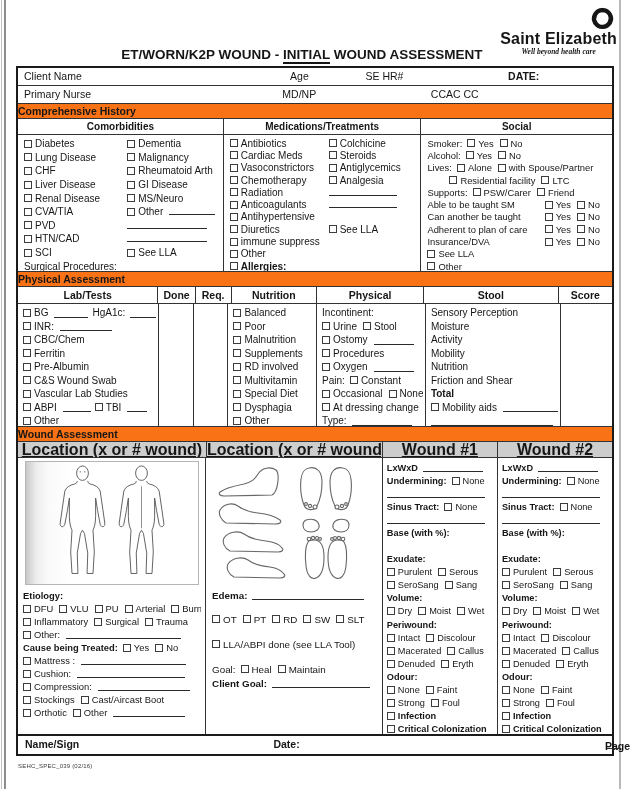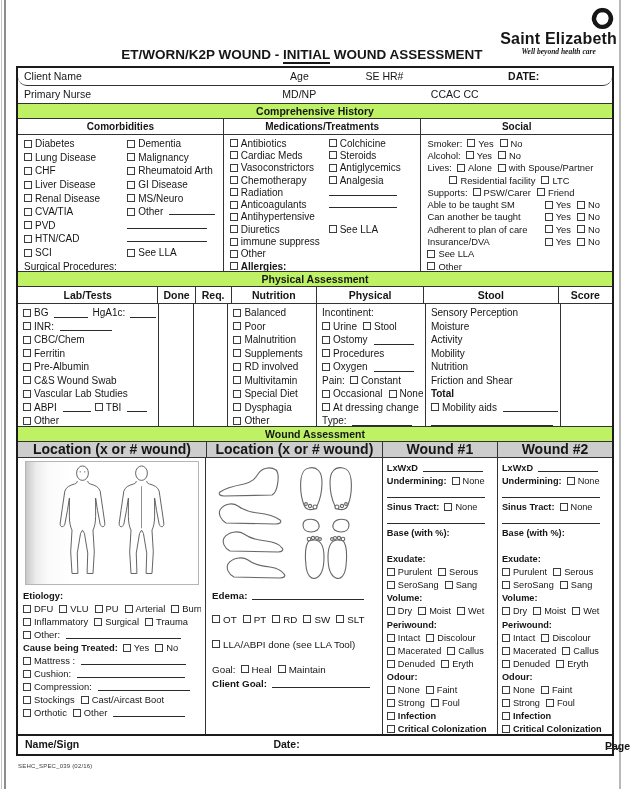--- a/index.html
+++ b/index.html
@@ -15,27 +15,27 @@
   .logo-name{font-size:16px;font-weight:600;letter-spacing:.2px;line-height:15px;}
   .logo-tag{font-size:7.5px;font-style:italic;font-weight:bold;font-family:"Liberation Serif",serif;text-align:center;margin-top:1px;}
 
   
   .title{position:absolute;top:47px;left:0;width:604px;text-align:center;font-weight:bold;font-size:13.5px;}
   .title .u{border-bottom:2px solid #161616;}
 
   
   .form{position:absolute;left:16px;top:66px;width:594px;border:2px solid #1b1b1b;background:#fff;}
 
-  .inforow{position:relative;height:17px;font-size:10.5px;border-radius:9px;}
+  .inforow{position:relative;height:17px;font-size:10.5px;}
   .inforow.r1{border-bottom:1px solid #333;}
   .inforow span{position:absolute;top:2px;white-space:nowrap;}
   .f-client{left:6px;} .f-age{left:45.8%;} .f-sehr{left:58.5%;} .f-date{left:82.5%;font-weight:bold;}
   .f-nurse{left:6px;} .f-mdnp{left:44.5%;} .f-ccac{left:69.5%;}
 
-  .band{height:14px;line-height:14px;background:#bef264;text-align:center;font-weight:bold;font-size:10.5px;border-top:1px solid #333;border-bottom:1px solid #333;}
+  .band{height:14px;line-height:14px;background:#f97316;text-align:left;font-weight:bold;font-size:10.5px;border-top:1px solid #333;border-bottom:1px solid #333;}
 
   
   .hist-cols{display:flex;height:152px;overflow:hidden;}
   .hist-col{overflow:hidden;}
   .hist-col + .hist-col{border-left:1px solid #333;}
   .col-comorb{width:34.6%;font-size:10px;}
   .col-meds{width:33.2%;font-size:10px;}
   .col-social{width:32.2%;font-size:9.4px;}
   .colhead{height:15px;line-height:15px;text-align:center;font-weight:bold;font-size:10px;border-bottom:1px solid #333;}
   .collines{padding:2px 4px 0 6px;}
@@ -48,21 +48,21 @@
   .pa-head div + div{border-left:1px solid #333;}
   .pa-body{display:flex;height:122px;font-size:10px;overflow:hidden;}
   .pa-body > div + div{border-left:1px solid #333;}
   .c-lab{width:23.7%;} .c-done{width:6.2%;} .c-req{width:5.9%;} .c-nut{width:14.4%;}
   .c-phy{width:18%;} .c-braden{width:22.7%;} .c-score{width:9.1%;}
   .pa-body .cell{padding:2px 2px 0 5px;overflow:hidden;}
   .pa-body .fline{height:13.5px;}
 
   
   .wa-head{display:flex;height:15px;line-height:15px;font-weight:bold;text-align:center;border-bottom:1px solid #333;background:#cdcdcd;}
-  .wa-head div{font-size:14px;overflow:hidden;white-space:nowrap;}
+  .wa-head div{font-size:16px;overflow:hidden;white-space:nowrap;text-decoration:underline;}
   .wa-head div + div{border-left:1px solid #333;}
   .c-loc1{width:31.8%;} .c-loc2{width:29.6%;} .c-w1{width:19.3%;} .c-w2{width:19.3%;}
   .wa-body{display:flex;height:276px;overflow:hidden;}
   .wa-body > div + div{border-left:1px solid #333;}
   .wa-left{width:31.8%;padding:2px 4px 0 5px;font-size:9.4px;overflow:hidden;}
   .wa-mid{width:29.6%;padding:2px 4px 0 6px;font-size:9.8px;overflow:hidden;}
   .wa-w1,.wa-w2{width:19.3%;padding:3px 2px 0 4px;font-size:9.2px;overflow:hidden;}
   .wa-left .fline{height:13px;}
   .wa-mid .fline{height:14px;}
   .wa-w1 .fline,.wa-w2 .fline{height:13.1px;}

